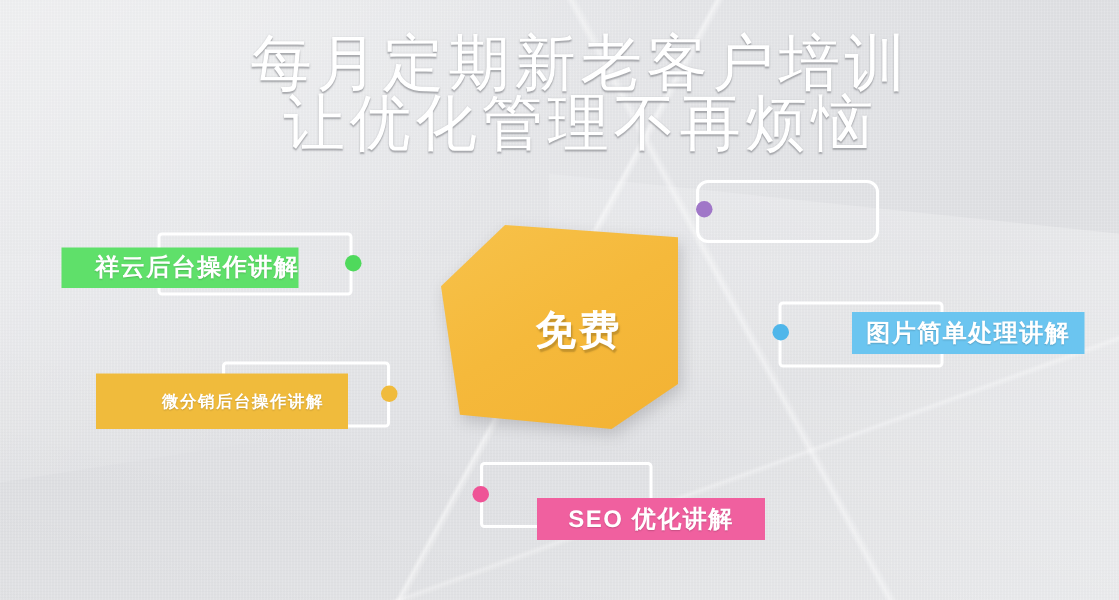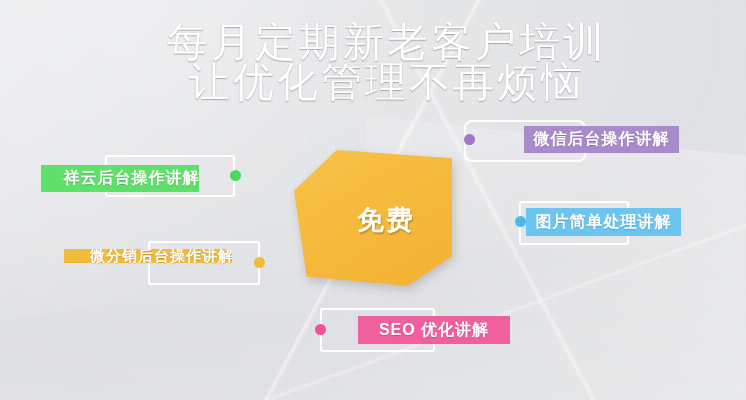--- a/index.html
+++ b/index.html
@@ -154,27 +154,26 @@
   <div class="dot" style="left:464px; top:134px; background:#a077c8;"></div>
 
   <div class="connector" style="left:519px; top:201px; width:110px; height:44px;"></div>
   <div class="dot" style="left:515px; top:216px; background:#4fb6ea;"></div>
 
   <div class="connector" style="left:320px; top:308px; width:115px; height:44px;"></div>
   <div class="dot" style="left:315px; top:324px; background:#ef5396;"></div>
 
   <div class="label" style="left:41px; top:165px; width:158px; height:27px; background:#5fe06a;padding-left:23px;">祥云后台操作讲解</div>
 
-  <div class="label" style="left:524px; top:126px; width:155px; height:27px; background:#a98bcb;">微信后台操作讲解</div>
 
-  <div class="label" style="left:64px; top:249px; width:168px; height:14px; background:#f0bb3c; font-size:15px;padding-left:28px;">微分销后台操作讲解</div>
+  <div class="label" style="left:64px; top:249px; width:168px; height:37px; background:#f0bb3c; font-size:11px;padding-left:28px;">微分销后台操作讲解</div>
 
-  <div class="label" style="left:526px; top:208px; width:155px; height:28px; background:#6bc5f0;">图片简单处理讲解</div>
+  <div class="label" style="left:568px; top:208px; width:155px; height:28px; background:#6bc5f0;">图片简单处理讲解</div>
 
-  <div class="label" style="left:358px; top:316px; width:152px; height:28px; background:#f0609f;text-align:right;">SEO 优化讲解</div>
+  <div class="label" style="left:358px; top:332px; width:152px; height:28px; background:#f0609f;text-align:right;">SEO 优化讲解</div>
 
   <div class="hex-wrap">
     <div class="hex"></div>
     <div class="hex-text">
       <div class="hl">免费</div>
     </div>
   </div>
 
 </div>
 

